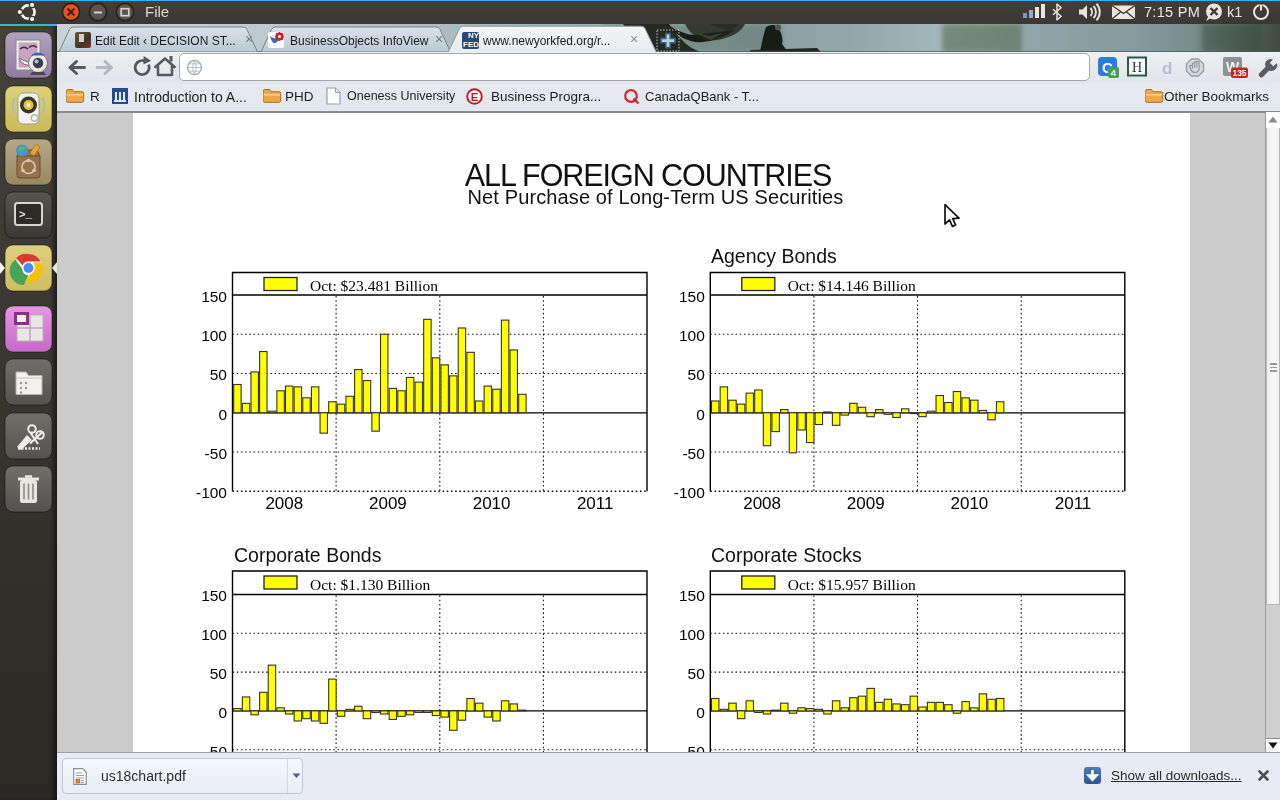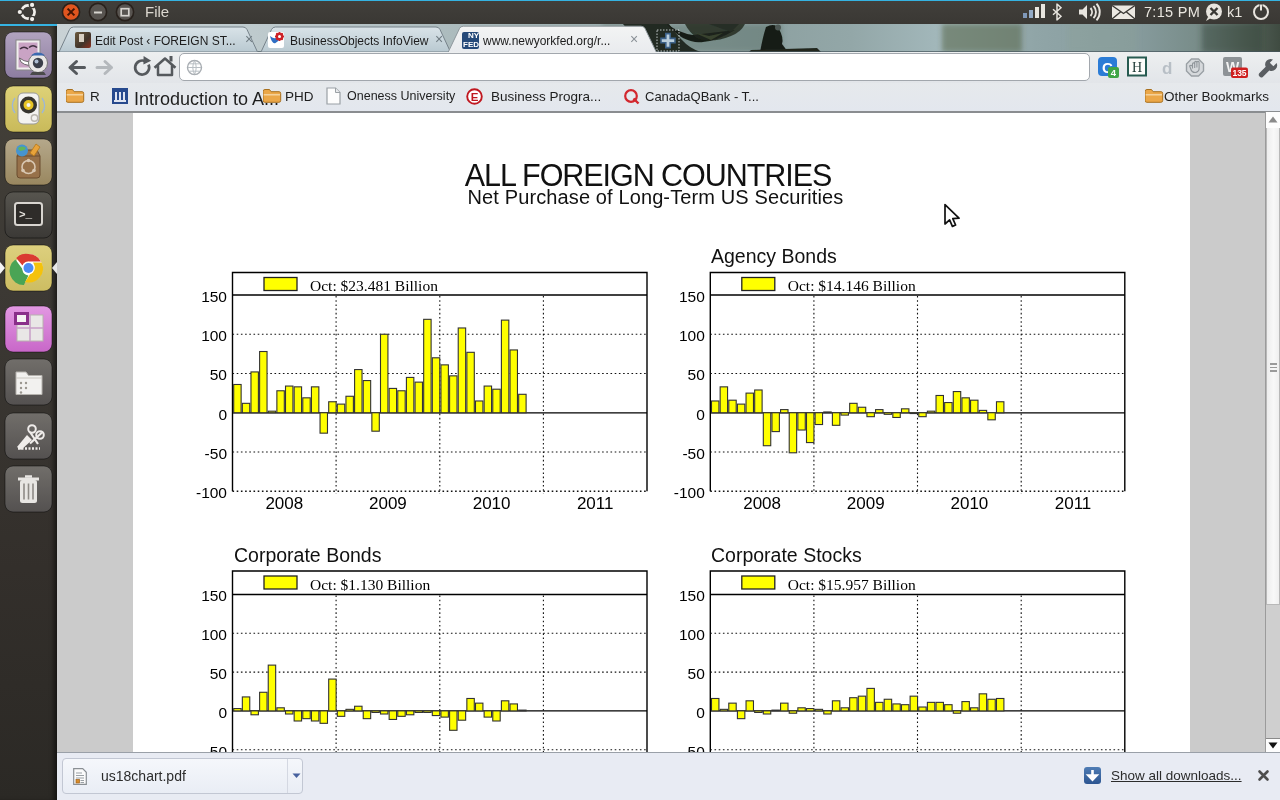--- a/index.html
+++ b/index.html
@@ -215,21 +215,21 @@
  <path d="M204,28 L214.5,5.5 Q215.7,3 218.5,3 L379,3 Q381.8,3 383,5.5 L393.5,28 Z" fill="url(#tina)" stroke="#76828a" stroke-width="1"></path>
 
  <path d="M391,28.5 L402.5,4.5 Q403.6,2.2 406.4,2.2 L584,2.2 Q586.8,2.2 588,4.5 L599.5,28.5 Z" fill="url(#tact)" stroke="#8e979c" stroke-width="1"></path>
 
  <path d="M604,14.4 h4.8 v-4.8 h4.4 v4.8 h4.8 v4.4 h-4.8 v4.8 h-4.4 v-4.8 h-4.8 z" fill="#b9cddb" stroke="#3c6188" stroke-width="1.6"></path>
  <rect x="600" y="6" width="22" height="21" fill="none" stroke="rgba(240,245,248,0.75)" stroke-width="1" stroke-dasharray="1.5,1.5"></rect>
 </svg>
 
 <div class="ab" style="left:75px;top:32px;width:16px;height:16px;background:linear-gradient(135deg,#6b5a3e,#41342a 60%,#8c2f1e);border-radius:2px"></div>
 <div class="ab" style="left:79px;top:34px;width:5px;height:8px;background:#d8cfc2"></div>
-<div class="ab" style="left:95px;top:33.5px;font-size:12px;color:#1c1c1c;white-space:nowrap">Edit Post ‹ FOREIGN ST...</div>
+<div class="ab" style="left:95px;top:33.5px;font-size:12px;color:#1c1c1c;white-space:nowrap">Edit Edit ‹ DECISION ST...</div>
 <div class="ab" style="left:245px;top:31px;font-size:14px;color:#6e7a80">×</div>
 <div class="ab" style="left:268px;top:32px;width:16px;height:16px;background:#fff;border-radius:2px"></div>
 <svg class="ab" style="left:268px;top:32px;width:16px;height:16px" viewBox="0 0 16 16">
       <path d="M2,4 q5,4 7,1 q2,-2.5 4,-1.5 q-1,5 -5.5,7.5 q-3.5,1.5 -5.5,-7z" fill="#2f6fc4"></path>
       <circle cx="11.5" cy="4.5" r="4" fill="#cc2127"></circle>
       <circle cx="11.5" cy="4.5" r="1.5" fill="#fff"></circle>
       <g stroke="#cc2127" stroke-width="1.4">
         <path d="M11.5,-0.5 v2 M11.5,7 v2 M7,4.5 h2 M14,4.5 h2 M8.3,1.3 l1.4,1.4 M13.3,6.3 l1.4,1.4 M8.3,7.7 l1.4,-1.4 M13.3,2.7 l1.4,-1.4"></path>
       </g>
     </svg>
@@ -288,21 +288,21 @@
     <div class="ab" style="left:1164px;top:89px;font-size:13.5px;color:#1e1e1e;white-space:nowrap">Other Bookmarks</div>
     <div class="ab" style="left:112px;top:88px;width:16px;height:16px;background:#274a8e"></div>
     <svg class="ab" style="left:112px;top:88px;width:16px;height:16px" viewBox="0 0 16 16">
       <g fill="#dfe5f2">
         <rect x="3" y="4" width="2" height="8"></rect>
         <rect x="7" y="4" width="2" height="8"></rect>
         <rect x="11" y="4" width="2" height="8"></rect>
         <rect x="2" y="12" width="12" height="2"></rect>
       </g>
     </svg>
-    <div class="ab" style="left:134px;top:89px;font-size:18px;color:#1e1e1e;white-space:nowrap">Introduction to A...</div>
+    <div class="ab" style="left:134px;top:89px;font-size:14px;color:#1e1e1e;white-space:nowrap">Introduction to A...</div>
     <svg class="ab" style="left:326px;top:87px;width:15px;height:18px" viewBox="0 0 15 18">
       <path d="M1,1 h8.5 l4.5,4.5 v11.5 h-13 z" fill="#fdfdfd" stroke="#9aa0a5" stroke-width="1.2"></path>
       <path d="M9.5,1 v4.5 h4.5" fill="#e8eaec" stroke="#9aa0a5" stroke-width="1"></path>
     </svg>
     <div class="ab" style="left:347px;top:89px;font-size:12.5px;color:#1e1e1e;white-space:nowrap">Oneness University</div>
     <svg class="ab" style="left:466px;top:88px;width:17px;height:17px" viewBox="0 0 17 17">
       <circle cx="8.5" cy="8.5" r="7.3" fill="#fff" stroke="#c01820" stroke-width="1.9"></circle>
       <text x="8.5" y="13" font-size="11.5" font-weight="bold" fill="#c01820" text-anchor="middle">E</text>
     </svg>
     <div class="ab" style="left:491px;top:89px;font-size:13.5px;color:#1e1e1e;white-space:nowrap">Business Progra...</div>

